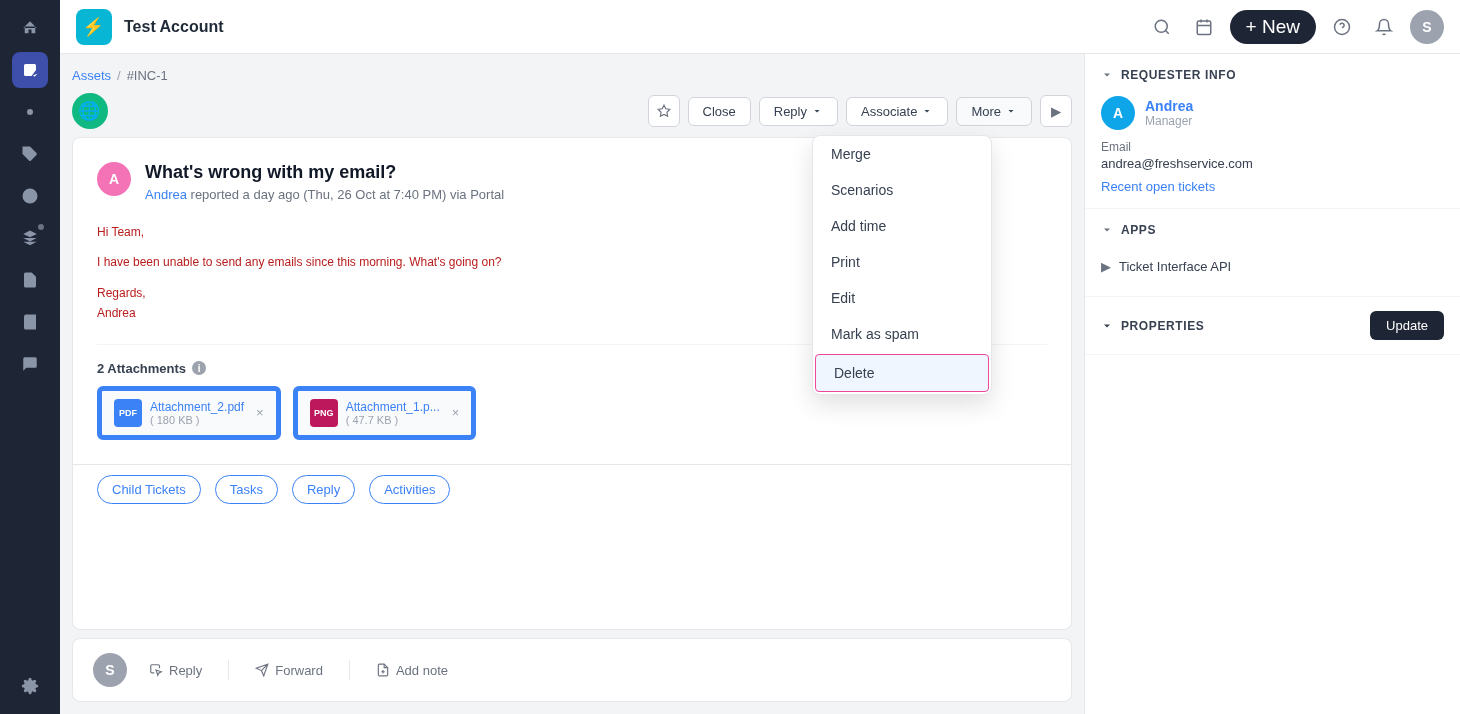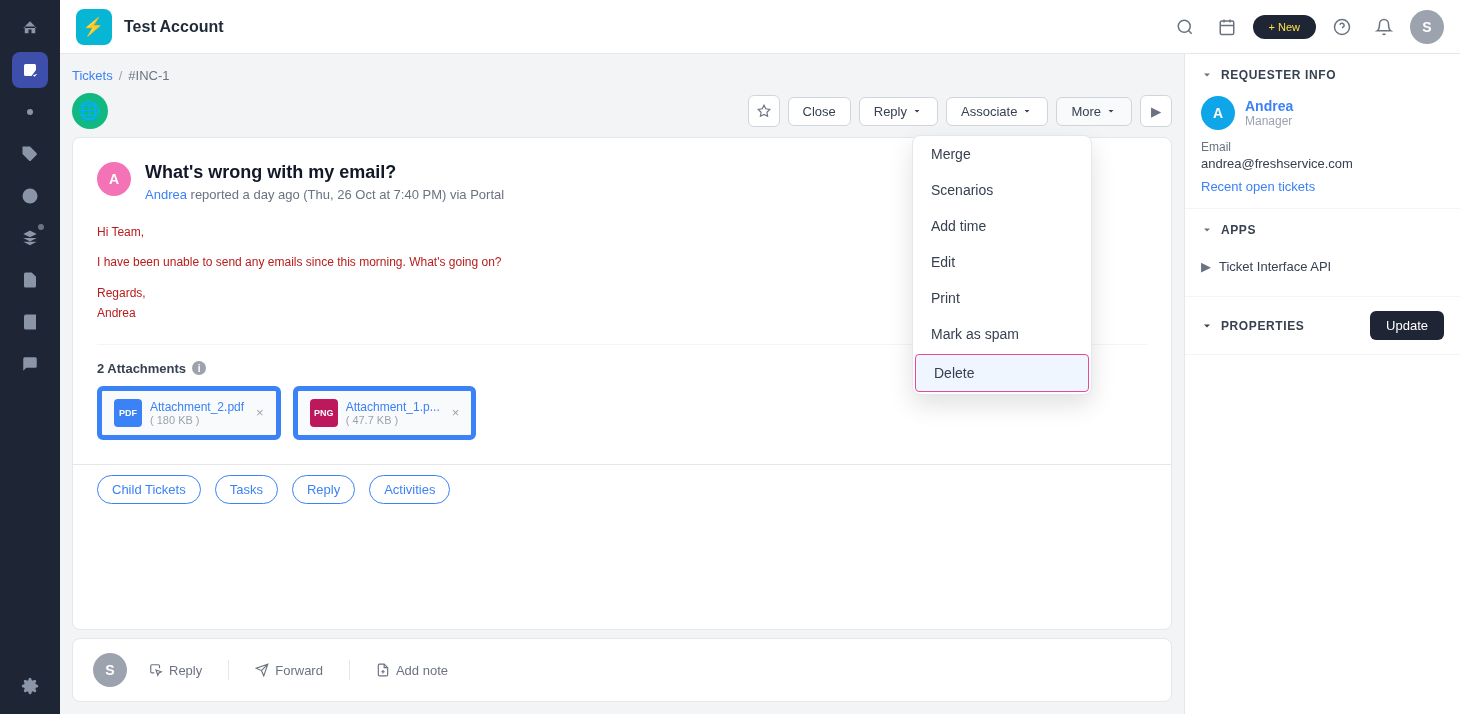--- a/index.html
+++ b/index.html
@@ -15,21 +15,21 @@
     .rail-icon svg { width: 18px; height: 18px; fill: currentColor; }
     .rail-bottom { margin-top: auto; }
 
     
     .topbar { background: #fff; border-bottom: 1px solid #e5e7eb; height: 54px; display: flex; align-items: center; padding: 0 16px; gap: 12px; flex-shrink: 0; }
     .topbar-logo { width: 36px; height: 36px; background: #06b6d4; border-radius: 8px; display: flex; align-items: center; justify-content: center; color: white; font-size: 18px; font-weight: bold; flex-shrink: 0; }
     .topbar-title { font-size: 16px; font-weight: 600; color: #1f2937; }
     .topbar-spacer { flex: 1; }
     .topbar-actions { display: flex; align-items: center; gap: 10px; }
     .topbar-icon-btn { width: 32px; height: 32px; display: flex; align-items: center; justify-content: center; border: none; background: none; cursor: pointer; color: #6b7280; border-radius: 6px; }
-    .new-btn { background: #1e2535; color: #fde047; border: none; border-radius: 20px; padding: 6px 16px; font-size: 11px; cursor: pointer; display: flex; align-items: center; gap: 4px; font-weight: 500; }
+    .new-btn { background: #1e2535; color: #ffffff; border: none; border-radius: 20px; padding: 6px 16px; font-size: 19px; cursor: pointer; display: flex; align-items: center; gap: 4px; font-weight: 500; }
     .avatar-circle { width: 34px; height: 34px; border-radius: 50%; background: #9ca3af; display: flex; align-items: center; justify-content: center; color: white; font-weight: 600; font-size: 14px; flex-shrink: 0; }
     .avatar-circle.teal { background: #0ea5e9; }
     .avatar-circle.pink { background: #f472b6; }
     .avatar-circle.gray { background: #9ca3af; }
 
     
     .content-area { flex: 1; display: flex; flex-direction: column; overflow: hidden; }
     .main-layout { display: flex; flex: 1; overflow: hidden; }
 
     
@@ -77,21 +77,21 @@
     .tab-btn { padding: 6px 14px; border-radius: 20px; font-size: 13px; cursor: pointer; border: 1px solid #3b82f6; background: none; color: #3b82f6; font-weight: 500; }
 
     
     .reply-bar { background: #fff; border-radius: 8px; border: 1px solid #e5e7eb; padding: 14px 20px; display: flex; align-items: center; gap: 14px; }
     .reply-avatar { flex-shrink: 0; }
     .reply-divider { width: 1px; height: 20px; background: #e5e7eb; margin: 0 4px; }
     .reply-action { display: flex; align-items: center; gap: 6px; color: #6b7280; font-size: 13px; cursor: pointer; padding: 4px 8px; border-radius: 4px; }
     .reply-action svg { width: 14px; height: 14px; fill: none; stroke: currentColor; stroke-width: 2; }
 
     
-    .right-sidebar { width: 276px; background: #fff; border-left: 1px solid #e5e7eb; display: flex; flex-direction: column; overflow-y: auto; flex-shrink: 0; }
+    .right-sidebar { width: 376px; background: #fff; border-left: 1px solid #e5e7eb; display: flex; flex-direction: column; overflow-y: auto; flex-shrink: 0; }
     .dropdown-menu { background: #fff; border: 1px solid #e5e7eb; border-radius: 8px; box-shadow: 0 10px 25px rgba(0,0,0,0.12); min-width: 180px; overflow: hidden; }
     .dropdown-item { padding: 10px 18px; font-size: 14px; color: #374151; cursor: pointer; }
     .dropdown-item.highlighted { background: #eff6ff; border: 1px solid #ec4899; color: #374151; margin: 2px; border-radius: 4px; }
 
     
     .sidebar-section { border-bottom: 1px solid #f3f4f6; }
     .sidebar-section-header { padding: 14px 16px; display: flex; align-items: center; gap: 8px; font-size: 12px; font-weight: 700; color: #374151; text-transform: uppercase; letter-spacing: 0.05em; cursor: pointer; }
     .sidebar-section-header svg { width: 12px; height: 12px; fill: currentColor; color: #6b7280; }
     .sidebar-section-content { padding: 0 16px 14px; }
 
@@ -212,21 +212,21 @@
         </button>
         <div class="avatar-circle gray">S</div>
       </div>
     </div>
 
     <div class="main-layout">
 
       <div class="ticket-main">
 
         <div class="breadcrumb">
-          <a href="#">Tickets</a>
+          <a href="#">Assets</a>
           <span class="breadcrumb-sep">/</span>
           <span class="breadcrumb-current">#INC-1</span>
         </div>
 
         <div class="ticket-header-wrapper">
           <div class="ticket-header">
             <div class="globe-icon">🌐</div>
             <div class="ticket-header-spacer"></div>
             <div class="ticket-header-actions">
               <button class="icon-btn">
@@ -255,22 +255,22 @@
               </button>
               <button class="arrow-btn">▶</button>
             </div>
           </div>
 
           <div class="dropdown-container">
             <div class="dropdown-menu">
               <div class="dropdown-item">Merge</div>
               <div class="dropdown-item">Scenarios</div>
               <div class="dropdown-item">Add time</div>
+              <div class="dropdown-item">Print</div>
               <div class="dropdown-item">Edit</div>
-              <div class="dropdown-item">Print</div>
               <div class="dropdown-item">Mark as spam</div>
               <div class="dropdown-item highlighted">Delete</div>
             </div>
           </div>
         </div>
 
         <div class="ticket-card">
           <div class="ticket-body">
             <div class="ticket-from">
               <div class="avatar-circle pink">A</div>

